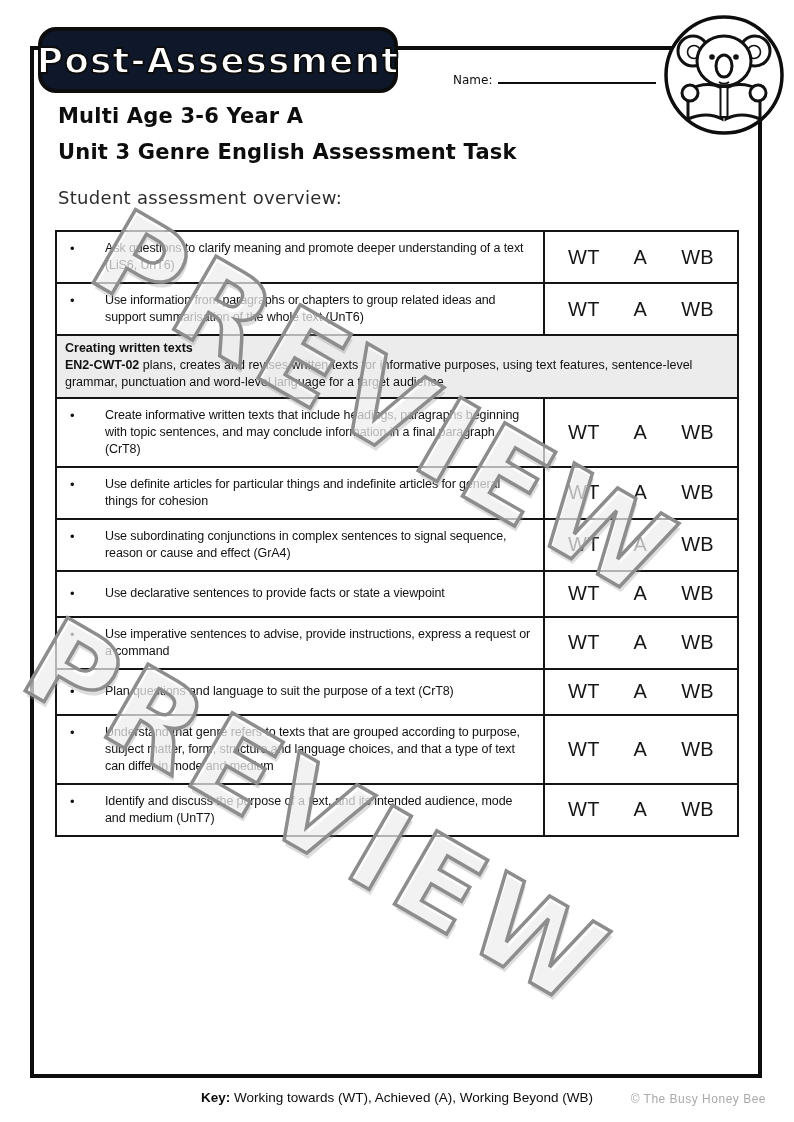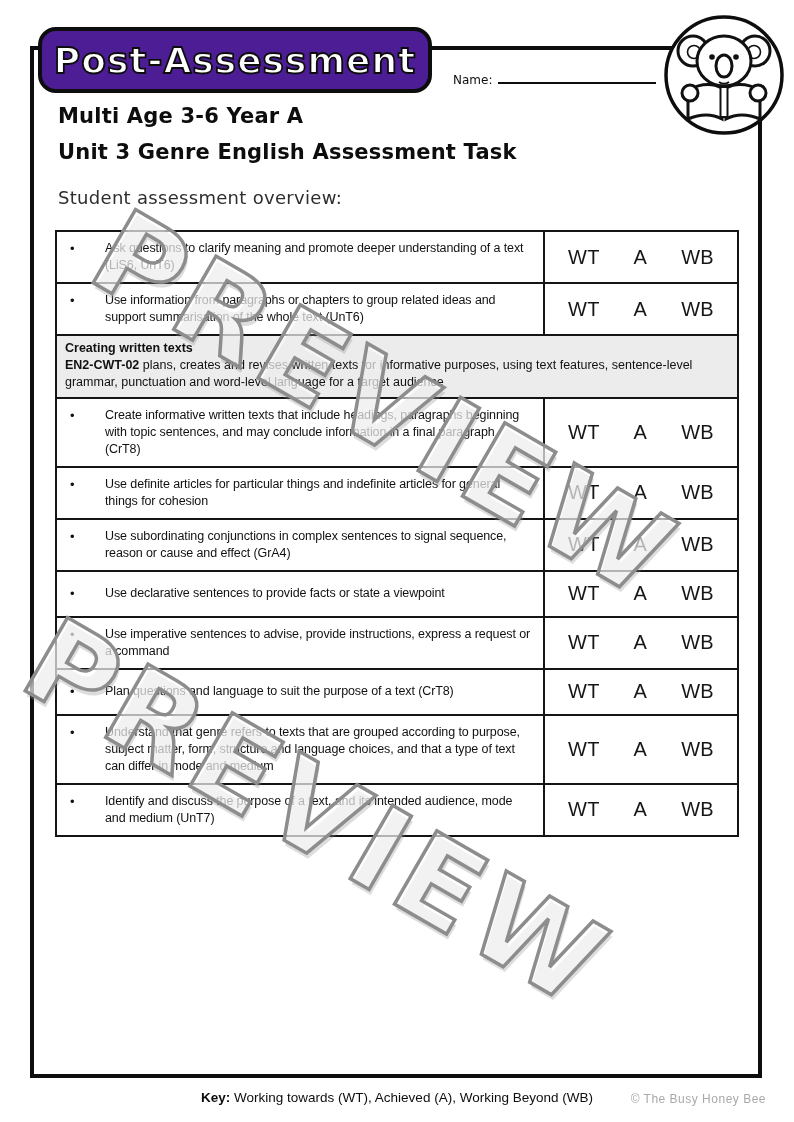--- a/index.html
+++ b/index.html
@@ -6,22 +6,22 @@
   body {
     width:794px; height:1122px; position:relative; overflow:hidden;
     background:#ffffff; color:#111;
     font-family:"Liberation Sans", sans-serif;
   }
   .frame {
     position:absolute; left:30px; top:46px; width:732px; height:1032px;
     border:4px solid #0d0d0d; box-sizing:border-box; background:transparent;
   }
   .badge {
-    position:absolute; left:38px; top:27px; width:394px; height:66px;
-    background:#4c1d95; border:4px solid #0d0d0d; border-radius:18px;
+    position:absolute; left:38px; top:27px; width:360px; height:66px;
+    background:#0f172a; border:4px solid #0d0d0d; border-radius:18px;
     display:flex; align-items:center; justify-content:center;
     box-sizing:border-box; z-index:2;
   }
   .badge-text {
     font-family:"DejaVu Sans", sans-serif; font-size:36px; font-weight:800;
     letter-spacing:1px; color:#ffffff; -webkit-text-stroke:1.8px #0d0d0d;
     white-space:nowrap;
   }
   .name-row {
     position:absolute; left:453px; top:64px; z-index:2;

